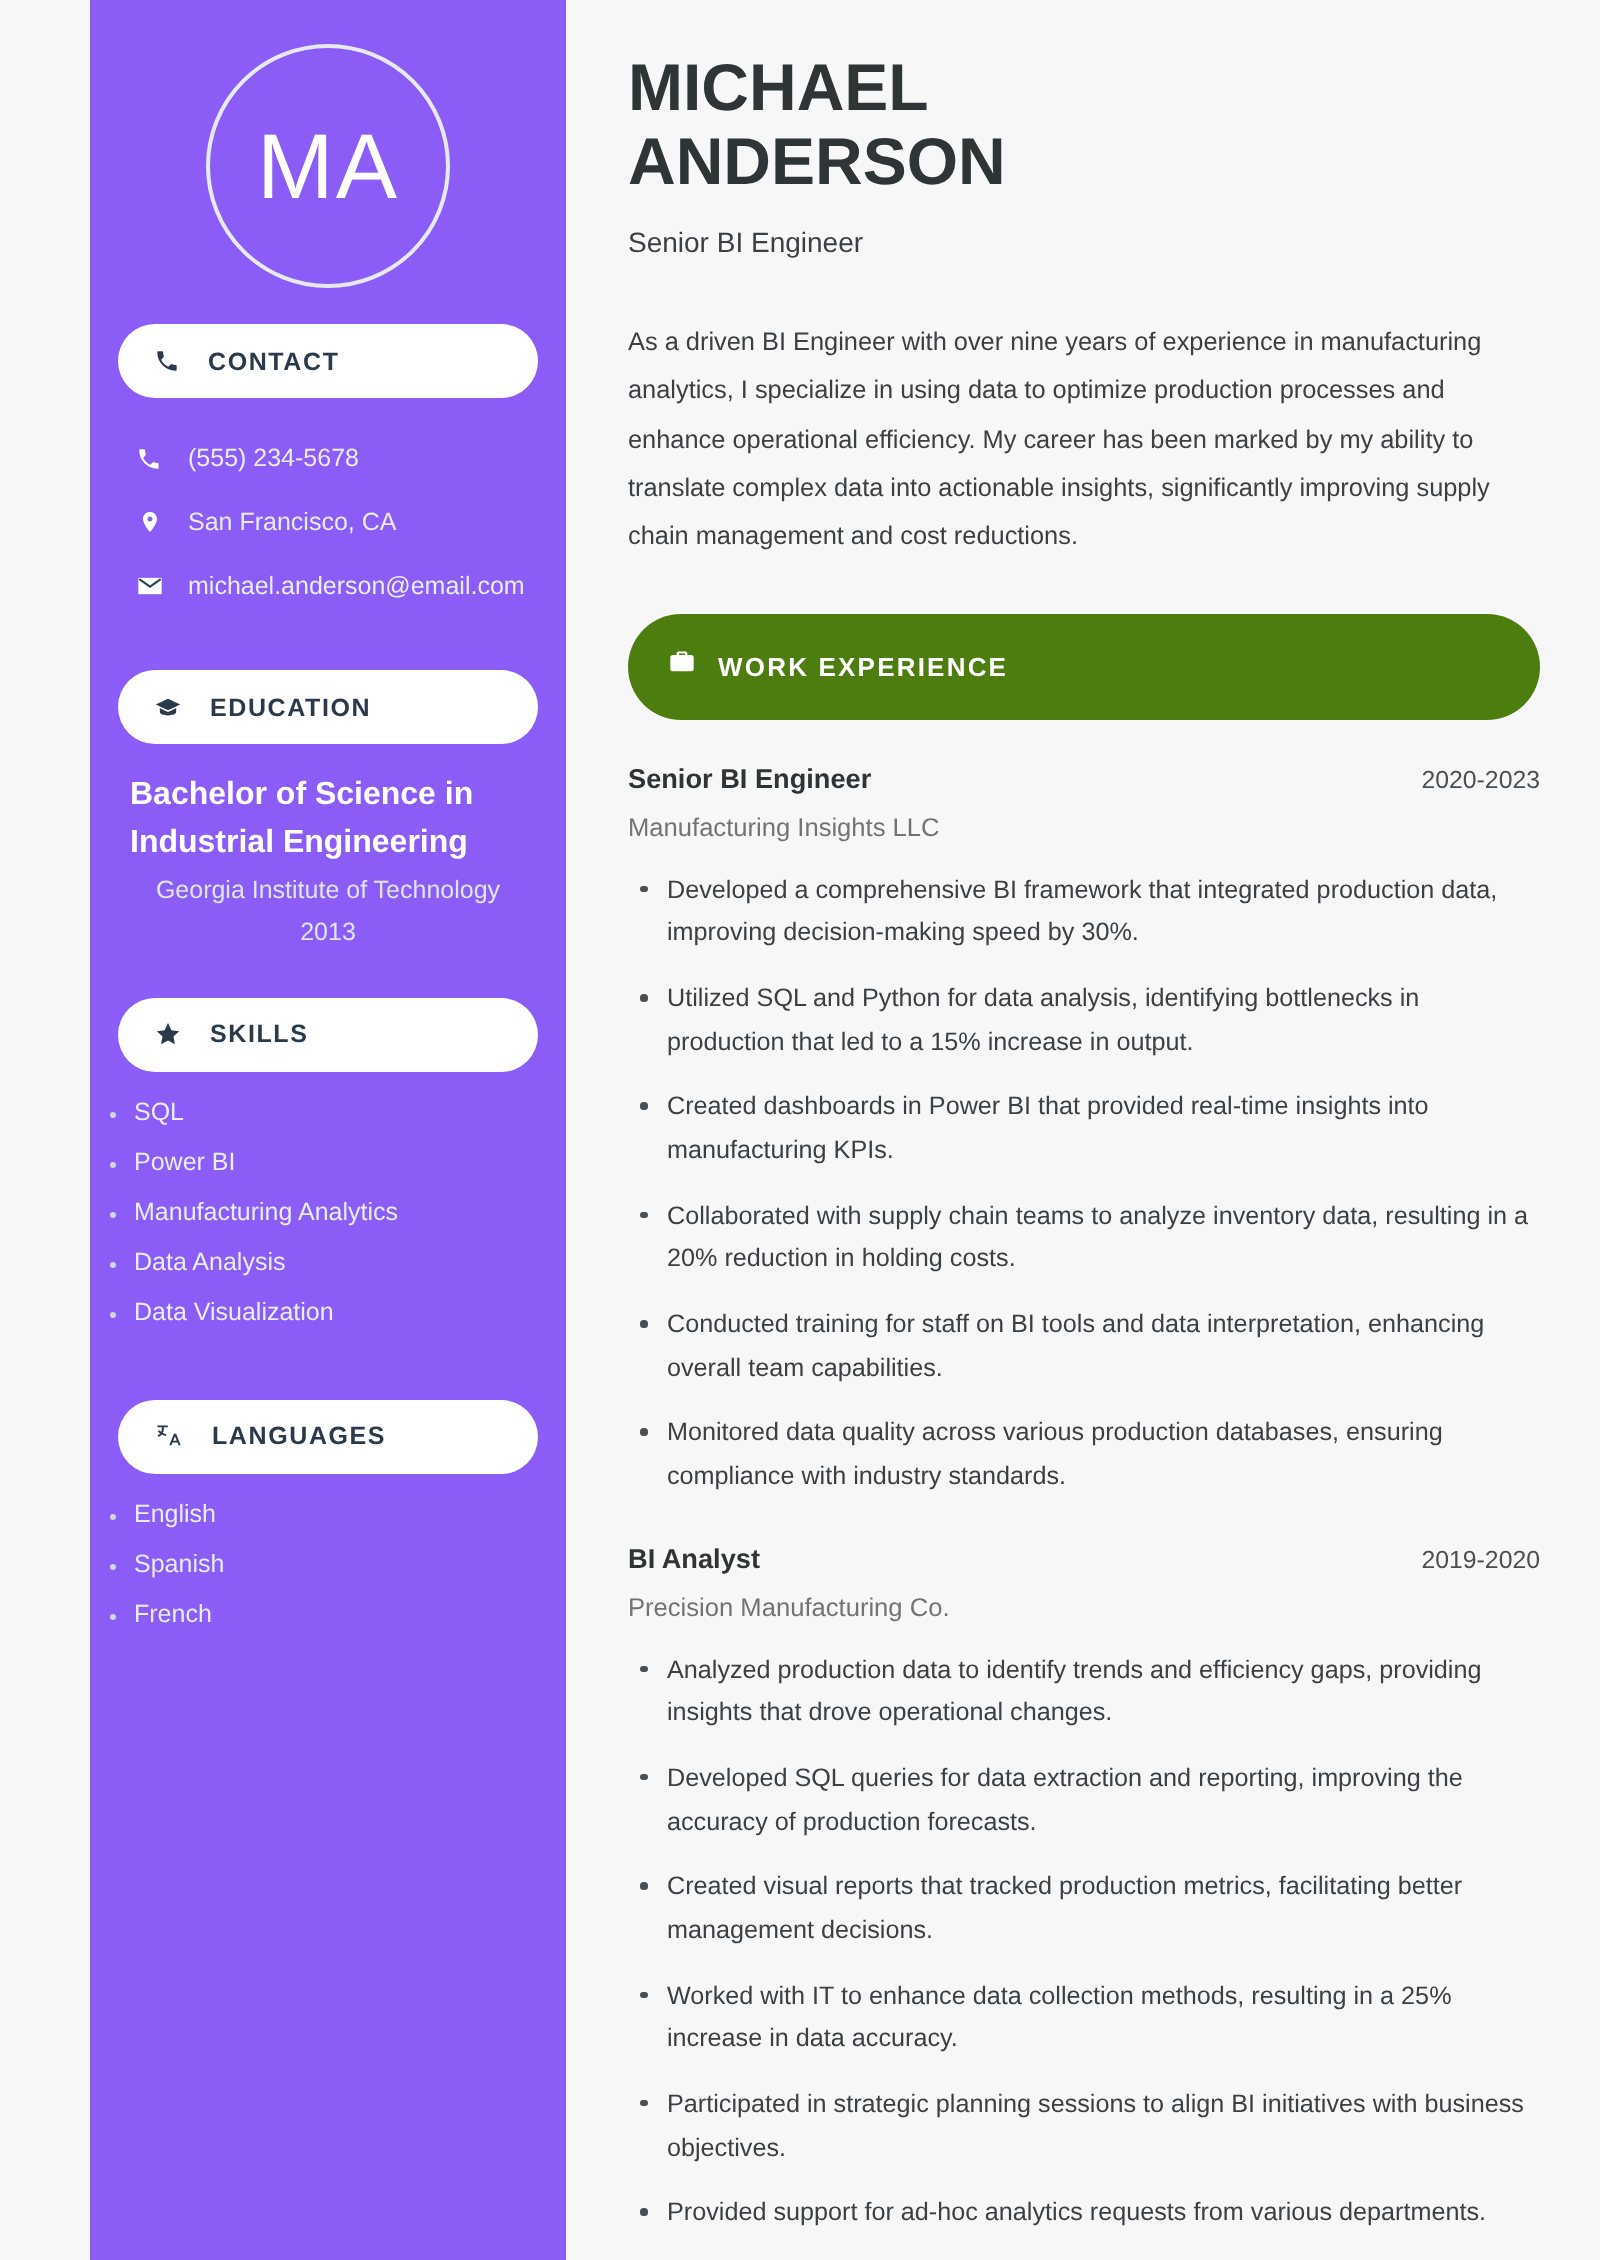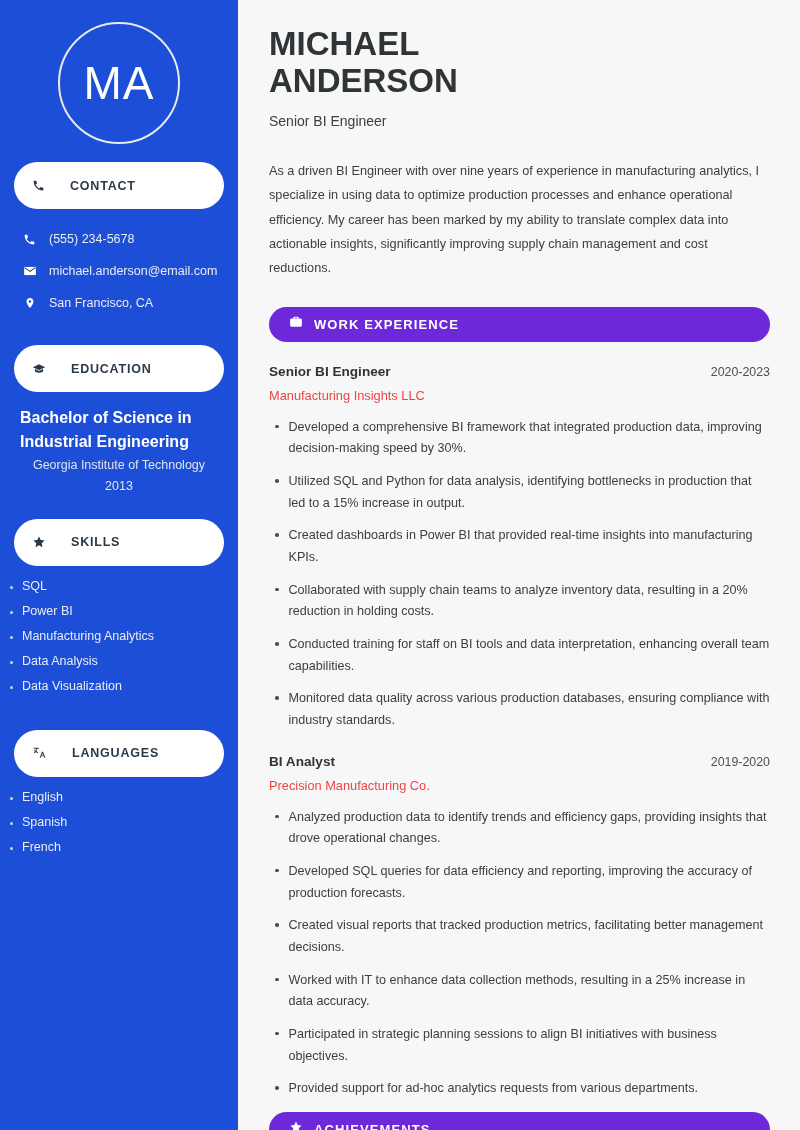--- a/index.html
+++ b/index.html
@@ -17,24 +17,25 @@
     height: 1130px;
     overflow: hidden;
     background: #f7f7f7;
     display: flex;
   }
 
   
   .sidebar {
     width: 238px;
     min-width: 238px;
-    background: #1d4ed8;
+    background: #8b5cf6;
     color: #ffffff;
     box-sizing: border-box;
     padding: 0 0 16px 0;
+    margin-left: 45px;
   }
   .monogram-wrap {
     display: flex;
     justify-content: center;
     padding-top: 22px;
     padding-bottom: 18px;
   }
   .monogram {
     width: 122px;
     height: 122px;
@@ -50,26 +51,26 @@
     letter-spacing: 1px;
     font-weight: 400;
     color: #ffffff;
     line-height: 1;
   }
 
   .pill {
     margin: 0 14px 0 14px;
     background: #ffffff;
     border-radius: 100px;
-    height: 47px;
+    height: 37px;
     display: flex;
     align-items: center;
     padding-left: 18px;
     box-sizing: border-box;
-    gap: 25px;
+    gap: 14px;
   }
   .pill .pill-label {
     font-size: 12.5px;
     font-weight: bold;
     letter-spacing: 0.8px;
     color: #2b3a4a;
     text-transform: uppercase;
   }
   .pill .ico svg { display: block; }
 
@@ -146,23 +147,23 @@
   .summary {
     font-size: 12.7px;
     color: #3b4045;
     line-height: 1.92;
     margin-top: 30px;
     max-width: 500px;
   }
 
   .section-bar {
     margin-top: 26px;
-    background: #6d28d9;
+    background: #4d7c0f;
     border-radius: 100px;
-    height: 35px;
+    height: 53px;
     display: flex;
     align-items: center;
     gap: 11px;
     padding-left: 20px;
     box-sizing: border-box;
     text-align: center;
   }
   .section-bar .bar-label {
     color: #ffffff;
     font-size: 13px;
@@ -181,21 +182,21 @@
     font-size: 13.6px;
     font-weight: bold;
     color: #2f3437;
   }
   .job-dates {
     font-size: 12.4px;
     color: #4a4f54;
   }
   .job-company {
     font-size: 12.8px;
-    color: #ef4444;
+    color: #737373;
     margin-top: 9px;
   }
 
   .main-bullets { margin-top: 14px; }
   .mb-row {
     display: flex;
     align-items: flex-start;
     gap: 10px;
     margin-bottom: 11px;
   }
@@ -239,35 +240,35 @@
       <div class="contact-row">
         <span class="ico">
           <svg width="13" height="13" viewBox="0 0 24 24" fill="#ffffff">
             <path d="M6.6 10.8c1.4 2.8 3.8 5.2 6.6 6.6l2.2-2.2c.3-.3.7-.4 1-.2 1.1.4 2.3.6 3.5.6.6 0 1 .4 1 1V20c0 .6-.4 1-1 1C10.6 21 3 13.4 3 4c0-.6.4-1 1-1h3.4c.6 0 1 .4 1 1 0 1.2.2 2.4.6 3.5.1.4 0 .8-.2 1.1l-2.2 2.2z"></path>
           </svg>
         </span>
         <span>(555) 234-5678</span>
       </div>
       <div class="contact-row">
         <span class="ico">
+          <svg width="12" height="14" viewBox="0 0 24 24" fill="#ffffff">
+            <path d="M12 2C8.1 2 5 5.1 5 9c0 5.2 7 13 7 13s7-7.8 7-13c0-3.9-3.1-7-7-7zm0 9.5A2.5 2.5 0 1 1 12 6.5a2.5 2.5 0 0 1 0 5z"></path>
+          </svg>
+        </span>
+        <span>San Francisco, CA</span>
+      </div>
+      <div class="contact-row">
+        <span class="ico">
           <svg width="14" height="14" viewBox="0 0 24 24" fill="#ffffff">
             <path d="M2 5h20v14H2z" fill="#ffffff"></path>
             <path d="M2.8 6.2 12 12.6l9.2-6.4" stroke="#2e4257" stroke-width="1.8" fill="none"></path>
           </svg>
         </span>
         <span>michael.anderson@email.com</span>
       </div>
-      <div class="contact-row">
-        <span class="ico">
-          <svg width="12" height="14" viewBox="0 0 24 24" fill="#ffffff">
-            <path d="M12 2C8.1 2 5 5.1 5 9c0 5.2 7 13 7 13s7-7.8 7-13c0-3.9-3.1-7-7-7zm0 9.5A2.5 2.5 0 1 1 12 6.5a2.5 2.5 0 0 1 0 5z"></path>
-          </svg>
-        </span>
-        <span>San Francisco, CA</span>
-      </div>
     </div>
 
     <div class="gap-lg"></div>
 
     <div class="pill">
       <span class="ico">
         <svg width="14" height="14" viewBox="0 0 24 24" fill="#2b3a4a">
           <path d="M12 4 1.5 9 12 14l10.5-5L12 4z"></path>
           <path d="M5 12.2v3.3c0 1.6 3.1 2.9 7 2.9s7-1.3 7-2.9v-3.3l-7 3.3-7-3.3z"></path>
         </svg>
@@ -404,21 +405,21 @@
         <span class="job-dates">2019-2020</span>
       </div>
       <div class="job-company">Precision Manufacturing Co.</div>
       <div class="main-bullets">
         <div class="mb-row">
           <span class="mb-dot"></span>
           <span class="mb-text">Analyzed production data to identify trends and efficiency gaps, providing insights that drove operational changes.</span>
         </div>
         <div class="mb-row">
           <span class="mb-dot"></span>
-          <span class="mb-text">Developed SQL queries for data efficiency and reporting, improving the accuracy of production forecasts.</span>
+          <span class="mb-text">Developed SQL queries for data extraction and reporting, improving the accuracy of production forecasts.</span>
         </div>
         <div class="mb-row">
           <span class="mb-dot"></span>
           <span class="mb-text">Created visual reports that tracked production metrics, facilitating better management decisions.</span>
         </div>
         <div class="mb-row">
           <span class="mb-dot"></span>
           <span class="mb-text">Worked with IT to enhance data collection methods, resulting in a 25% increase in data accuracy.</span>
         </div>
         <div class="mb-row">

